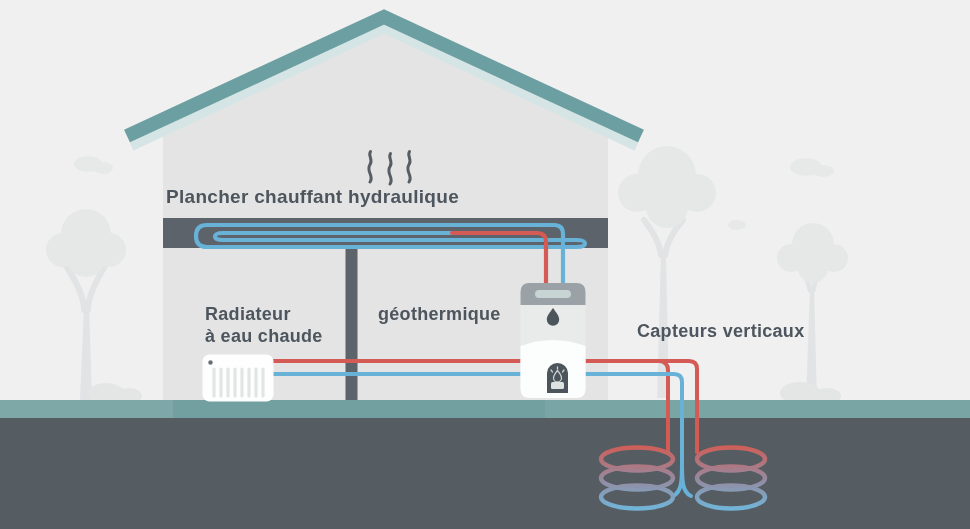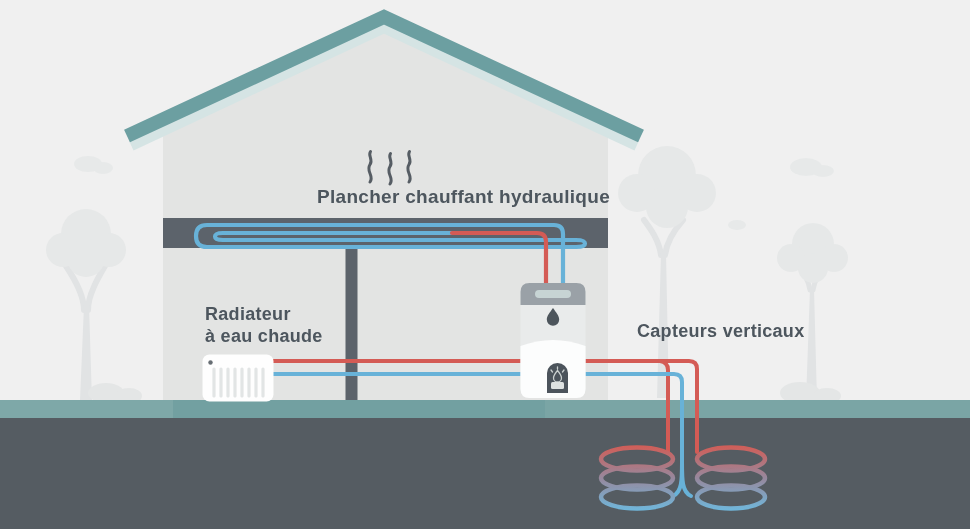--- a/index.html
+++ b/index.html
@@ -6,21 +6,21 @@
   .scene{
     position:relative;width:970px;height:529px;overflow:hidden;
     background:#f0f0f0;font-family:"Liberation Sans",sans-serif;
   }
   .scene svg{position:absolute;left:0;top:0;}
   .label{
     position:absolute;z-index:5;color:#4d565e;font-weight:700;
     font-size:18px;line-height:22px;letter-spacing:.3px;white-space:nowrap;
   }
   .label span{display:block;}
-  #label-floor{left:166px;top:186px;width:444px;text-align:right;font-size:19px;}
+  #label-floor{left:166px;top:186px;width:444px;text-align:left;font-size:19px;}
   #label-radiator{left:205px;top:303px;}
   #label-pac{left:378px;top:303px;}
   #label-capteurs{left:637px;top:320px;}
 </style>
 </head>
 <body>
 
 <div class="scene">
 
   <svg width="970" height="529" viewBox="0 0 970 529">
@@ -160,19 +160,20 @@
   <div class="label" id="label-floor">
     <span>Plancher chauffant hydraulique</span>
   </div>
 
   <div class="label" id="label-radiator">
     <span>Radiateur</span>
     <span>à eau chaude</span>
   </div>
 
   <div class="label" id="label-pac">
+    <span>géothermique</span>
   </div>
 
   <div class="label" id="label-capteurs">
     <span>Capteurs verticaux</span>
   </div>
 
 </div>
 
 </body></html>

